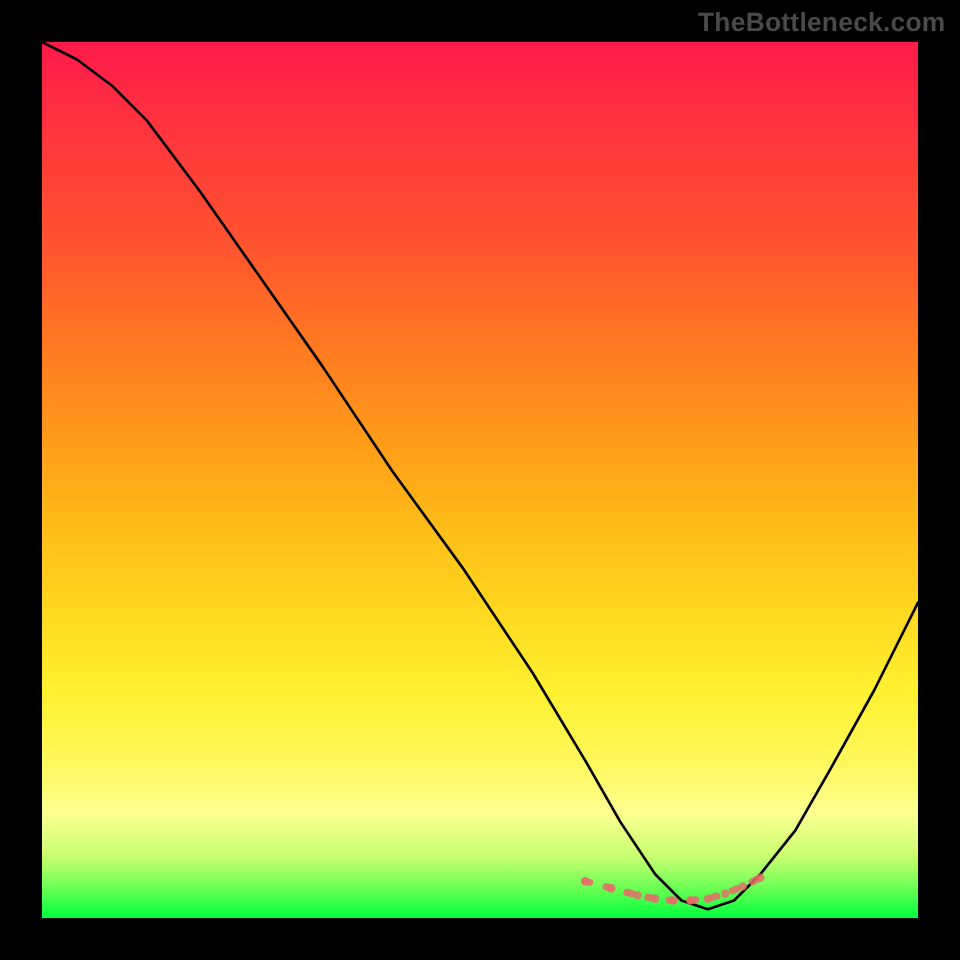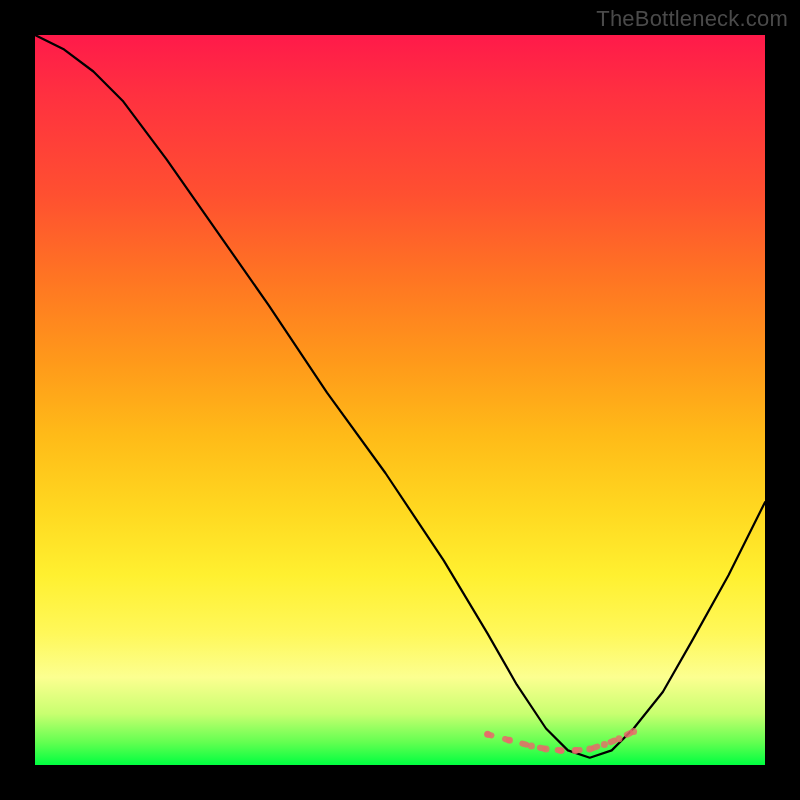--- a/index.html
+++ b/index.html
@@ -41,21 +41,21 @@
       #60ff50 97%,
       #00ff40 100%
     );
   }
   .watermark {
     position: absolute;
     top: 6px;
     right: 12px;
     color: #4a4a4a;
     font-size: 22px;
-    font-weight: 400;
+    font-weight: 700;
     letter-spacing: 0.2px;
     z-index: 10;
     text-align: center;
   }
   svg {
     position: absolute;
     left: 0;
     top: 0;
   }
 </style>

